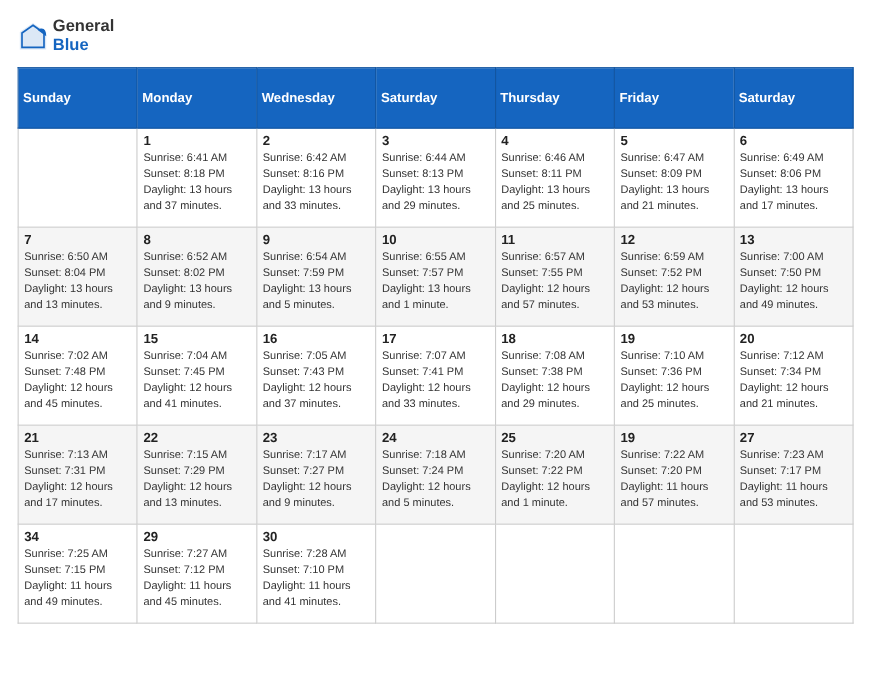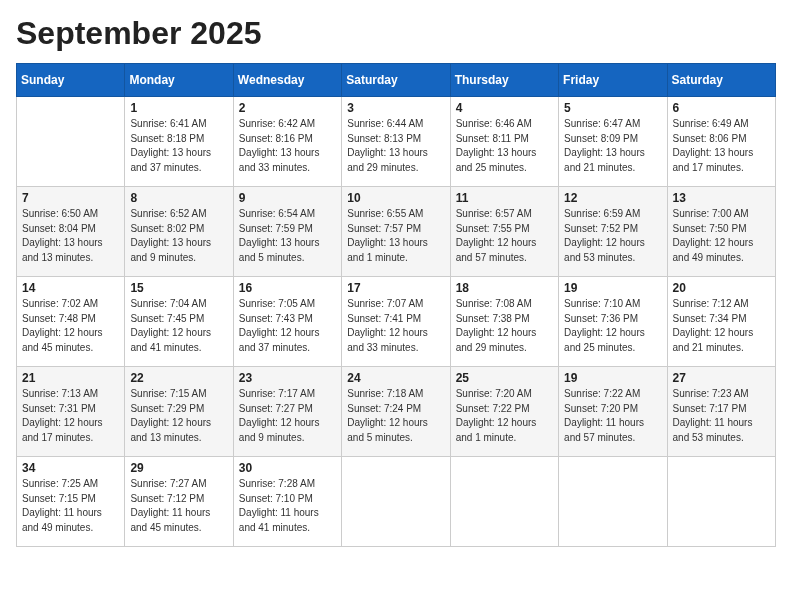--- a/index.html
+++ b/index.html
@@ -54,21 +54,21 @@
       color: #444;
     }
     .calendar {
       width: 100%;
       border-collapse: collapse;
       font-size: 10.5px;
     }
     .calendar thead th {
       background: #1565C0;
       color: #fff;
-      padding: 9px 4px;
+      padding: 20px 4px;
       text-align: left;
       font-size: 12px;
       font-weight: bold;
       border: 1px solid #1255a0;
     }
     .calendar tbody td {
       border: 1px solid #ccc;
       vertical-align: top;
       padding: 4px 5px;
       min-width: 100px;
@@ -93,22 +93,32 @@
       background: #f5f5f5;
     }
     .row-white td {
       background: #fff;
     }
   </style>
 </head>
 <body>
 
 <div class="header">
+  <div class="logo">
+    <svg class="logo-icon" viewBox="0 0 28 28" xmlns="http://www.w3.org/2000/svg">
+      <polygon points="14,2 26,10 26,26 2,26 2,10" fill="#1565C0" opacity="0.15"></polygon>
+      <polygon points="14,4 24,11 24,24 4,24 4,11" fill="none" stroke="#1565C0" stroke-width="1.5"></polygon>
+      <path d="M 18 8 Q 26 4 26 14" fill="#1565C0"></path>
+    </svg>
+    <div class="logo-text">
+      <span class="logo-general">General</span>
+      <span class="logo-blue">Blue</span>
+    </div>
+  </div>
   <div class="title-block">
-    <div class="month-title">September 2025</div>
   </div>
 </div>
 
 <table class="calendar">
   <thead>
     <tr>
     <th>Sunday</th>
         <th>Monday</th>
         <th>Wednesday</th>
         <th>Saturday</th>

